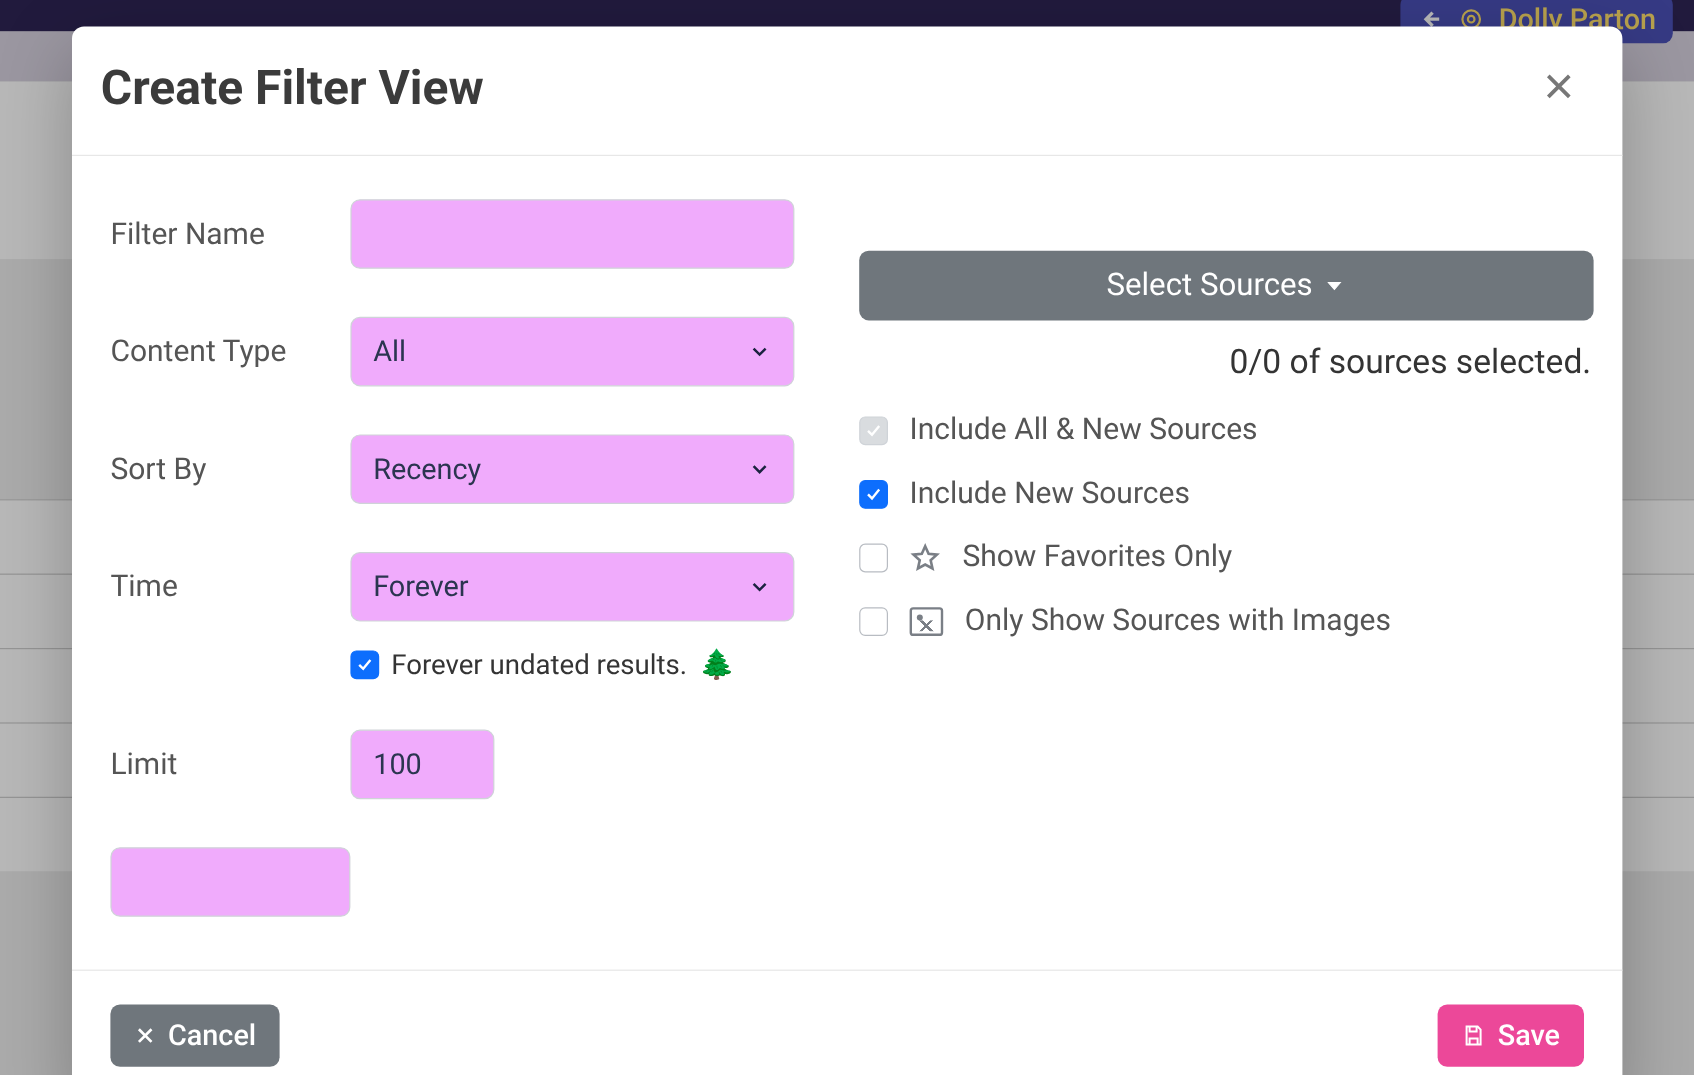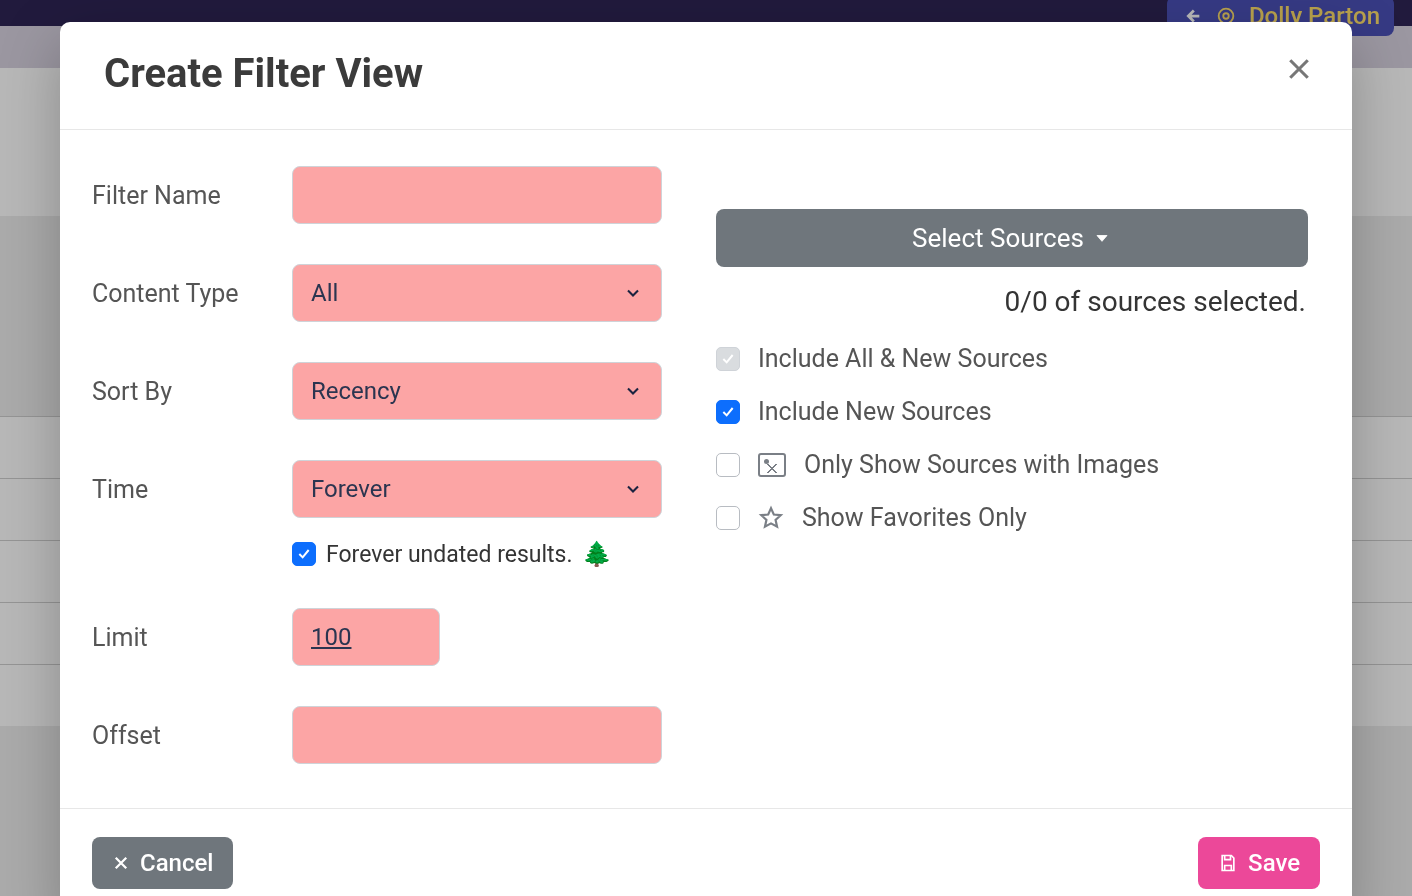--- a/index.html
+++ b/index.html
@@ -6,36 +6,36 @@
   body{background:#f3f3f3;width:1412px;height:896px;overflow:hidden;position:relative;}
   .topbar{position:absolute;top:0;left:0;right:0;height:26px;background:#2f2455;}
   .user-pill{position:absolute;top:-4px;right:18px;background:#4b51b8;color:#ffdf6b;padding:6px 14px;border-radius:8px;display:flex;align-items:center;gap:12px;font-size:24px;font-weight:500;}
   .bg-band{position:absolute;top:26px;left:0;right:0;height:42px;background:#d7d2df;}
   .bg-band2{position:absolute;top:68px;left:0;right:0;height:148px;background:#fff;}
   .bg-table{position:absolute;top:216px;left:0;right:0;bottom:0;background:#eee;}
   .bg-table-row{position:absolute;left:0;right:0;height:62px;border-top:1px solid #cfcfcf;background:#fff;}
   .overlay{position:absolute;inset:0;background:rgba(0,0,0,.28);}
 
   .modal{position:absolute;top:22px;left:60px;right:60px;background:#fff;border-radius:10px;box-shadow:0 20px 60px rgba(0,0,0,.25);}
-  .modal-header{display:flex;align-items:flex-start;justify-content:space-between;padding:28px 32px 32px 44px;border-bottom:1px solid #e7e7e7;}
+  .modal-header{display:flex;align-items:flex-end;justify-content:space-between;padding:28px 32px 32px 24px;border-bottom:1px solid #e7e7e7;}
   .modal-title{font-size:40px;font-weight:700;color:#3b3b3b;}
   .close-x{font-size:34px;color:#666;cursor:pointer;line-height:1;padding:4px 6px;}
 
-  .modal-body{display:flex;gap:54px;padding:36px 44px 44px 32px;justify-content:flex-end;}
+  .modal-body{display:flex;gap:54px;padding:36px 24px 44px 32px;justify-content:flex-end;}
   .col-left{display:grid;grid-template-columns:200px 370px;row-gap:40px;align-items:center;}
   .field-label{font-size:25px;color:#555;}
-  .text-input,.select,.num-input{width:100%;height:58px;border:1px solid #cfd3d8;border-radius:8px;padding:0 18px;font-size:24px;color:#2b3550;background:#fca5a5;}
+  .text-input,.select,.num-input{width:100%;height:58px;border:1px solid #cfd3d8;border-radius:8px;padding:0 18px;font-size:24px;color:#2b3550;background:#f0abfc;}
   .select{display:flex;align-items:center;justify-content:space-between;cursor:pointer;}
   .caret{width:20px;height:20px;}
   .undated-row{grid-column:2;display:flex;align-items:center;gap:10px;margin-top:-18px;font-size:23px;color:#343434;}
   .chk{width:24px;height:24px;border-radius:5px;border:1px solid #b8bcc2;display:inline-flex;align-items:center;justify-content:center;flex:0 0 24px;}
   .chk.checked{background:#0d6efd;border-color:#0d6efd;}
   .chk.disabled{background:#d9dcdf;border-color:#cfd3d8;}
   .chk svg{width:16px;height:16px;stroke:#fff;stroke-width:3;fill:none;}
-  .num-input{width:148px;text-decoration:underline;}
+  .num-input{width:120px;}
   .tree{font-size:24px;}
 
   .col-right{flex:1;display:flex;flex-direction:column;}
   .src-btn{height:58px;background:#6f767c;border-radius:8px;display:flex;align-items:center;justify-content:center;gap:8px;color:#fff;font-size:26px;cursor:pointer;margin-top:43px;}
   .src-btn .caret{stroke:#fff;fill:#fff;}
   .src-count{text-align:right;font-size:28px;color:#343434;margin:18px 2px 26px 0;}
   .opt-row{display:flex;align-items:center;gap:18px;font-size:25px;color:#555;margin-bottom:24px;}
   .opt-icon{width:26px;height:26px;stroke:#7a7f86;fill:none;stroke-width:2;}
   .img-icon{width:28px;height:24px;border:2px solid #7a7f86;border-radius:3px;position:relative;display:inline-block;}
   .img-icon::before{content:"";position:absolute;top:4px;left:4px;width:5px;height:5px;background:#7a7f86;border-radius:50%;}
@@ -118,21 +118,20 @@
               <path d="M5 12l5 5 9-11"></path>
             </svg>
           </span>
         <span>Forever undated results.</span>
         <span class="tree">🌲</span>
       </div>
 
       <div class="field-label">Limit</div>
       <div><input class="num-input" value="100" style=""></div>
 
-      <div class="field-label">Offset</div>
       <input class="text-input" value="" style="">
     </div>
 
     <div class="col-right">
       <div class="src-btn">
         <span>Select Sources</span>
         <svg class="caret" width="16" height="16" viewBox="0 0 24 24">
             <path d="M6 9l6 7 6-7z" fill="#fff"></path>
           </svg>
       </div>
@@ -151,30 +150,30 @@
         <span class="chk checked">
             <svg viewBox="0 0 24 24">
               <path d="M5 12l5 5 9-11"></path>
             </svg>
           </span>
         <span>Include New Sources</span>
       </div>
 
       <div class="opt-row">
         <span class="chk"></span>
-        <span class="img-icon"></span>
-        <span>Only Show Sources with Images</span>
+        <svg class="opt-icon" viewBox="0 0 24 24">
+            <path d="M12 3l2.6 5.8 6.4.6-4.8 4.3 1.4 6.3L12 17l-5.6 3 1.4-6.3L3 9.4l6.4-.6z"></path>
+          </svg>
+        <span>Show Favorites Only</span>
       </div>
 
       <div class="opt-row">
         <span class="chk"></span>
-        <svg class="opt-icon" viewBox="0 0 24 24">
-            <path d="M12 3l2.6 5.8 6.4.6-4.8 4.3 1.4 6.3L12 17l-5.6 3 1.4-6.3L3 9.4l6.4-.6z"></path>
-          </svg>
-        <span>Show Favorites Only</span>
+        <span class="img-icon"></span>
+        <span>Only Show Sources with Images</span>
       </div>
     </div>
   </div>
 
   <div class="modal-footer">
     <div class="btn btn-cancel">
       <svg width="18" height="18" viewBox="0 0 24 24" fill="#fff">
           <path d="M5 5l14 14M19 5L5 19" stroke="#fff" stroke-width="3"></path>
         </svg>
       <span>Cancel</span>

